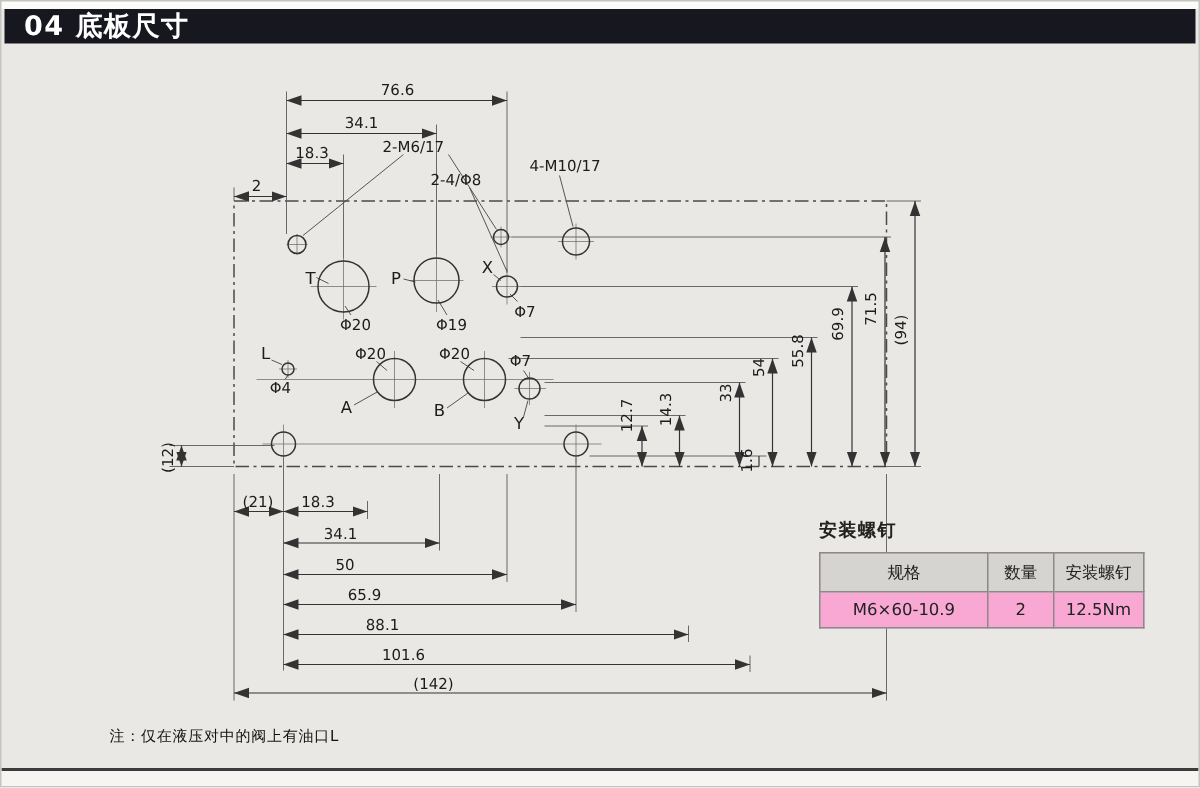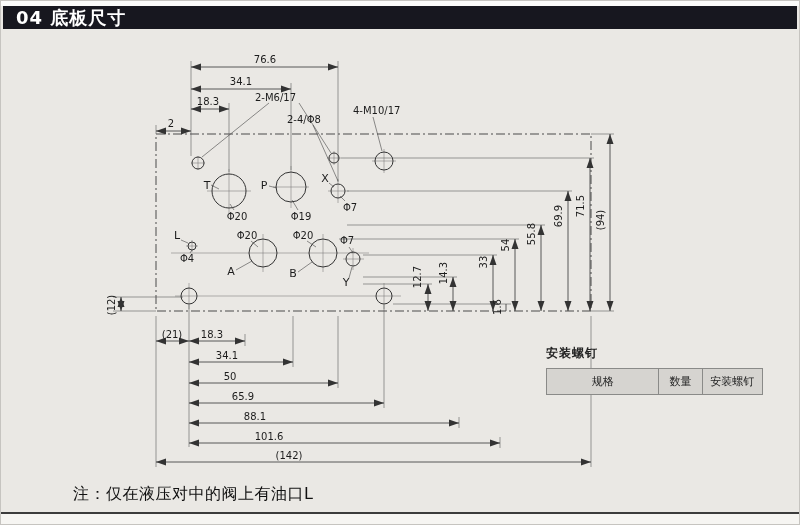--- a/index.html
+++ b/index.html
@@ -13,21 +13,21 @@
   .drawing-svg text { font-family:"DejaVu Sans","Liberation Sans",sans-serif; fill:#1c1c1c; }
   .dim { font-size:10px; }
   .port { font-size:11px; }
   .dia { font-size:10px; }
   .callout { font-size:10px; }
   .screw-table { position:absolute; left:545px; top:344px; width:217px; color:#222; }
   .screw-table .ttl { font-weight:bold; font-size:12px; margin-bottom:6px; letter-spacing:1px; }
   .screw-table table { border-collapse:collapse; width:100%; background:#f9a8d4; }
   .screw-table th, .screw-table td { border:1px solid #8a8a88; text-align:center; padding:5px 2px; font-size:11px; font-weight:normal; }
   .screw-table thead th { background:#d6d4d0; }
-  .note { position:absolute; left:72px; top:483px; font-size:16px; color:#111; letter-spacing:0.5px; }
+  .note { position:absolute; left:72px; top:483px; font-size:10px; color:#111; letter-spacing:0.5px; }
   .bottom-rule { position:absolute; left:0; right:0; top:511px; height:2px; background:#3c3c3c; }
   .bottom-strip { position:absolute; left:0; right:0; top:513px; bottom:0; background:#f6f5f2; }
 </style>
 </head>
 <body>
 
 <div class="page">
   <div class="top-strip"></div>
   <header class="titlebar">
     <span>04 底板尺寸</span>
@@ -165,20 +165,25 @@
           <col style="width:28%">
         </colgroup>
       <thead>
         <tr>
           <th>规格</th>
           <th>数量</th>
           <th>安装螺钉</th>
         </tr>
       </thead>
       <tbody>
+        <tr>
+          <td>M6×60-10.9</td>
+          <td>2</td>
+          <td>12.5Nm</td>
+        </tr>
       </tbody>
     </table>
   </div>
 
   <div class="note">注：仅在液压对中的阀上有油口L</div>
   <div class="bottom-rule"></div>
   <div class="bottom-strip"></div>
 </div>
 
 </body></html>

